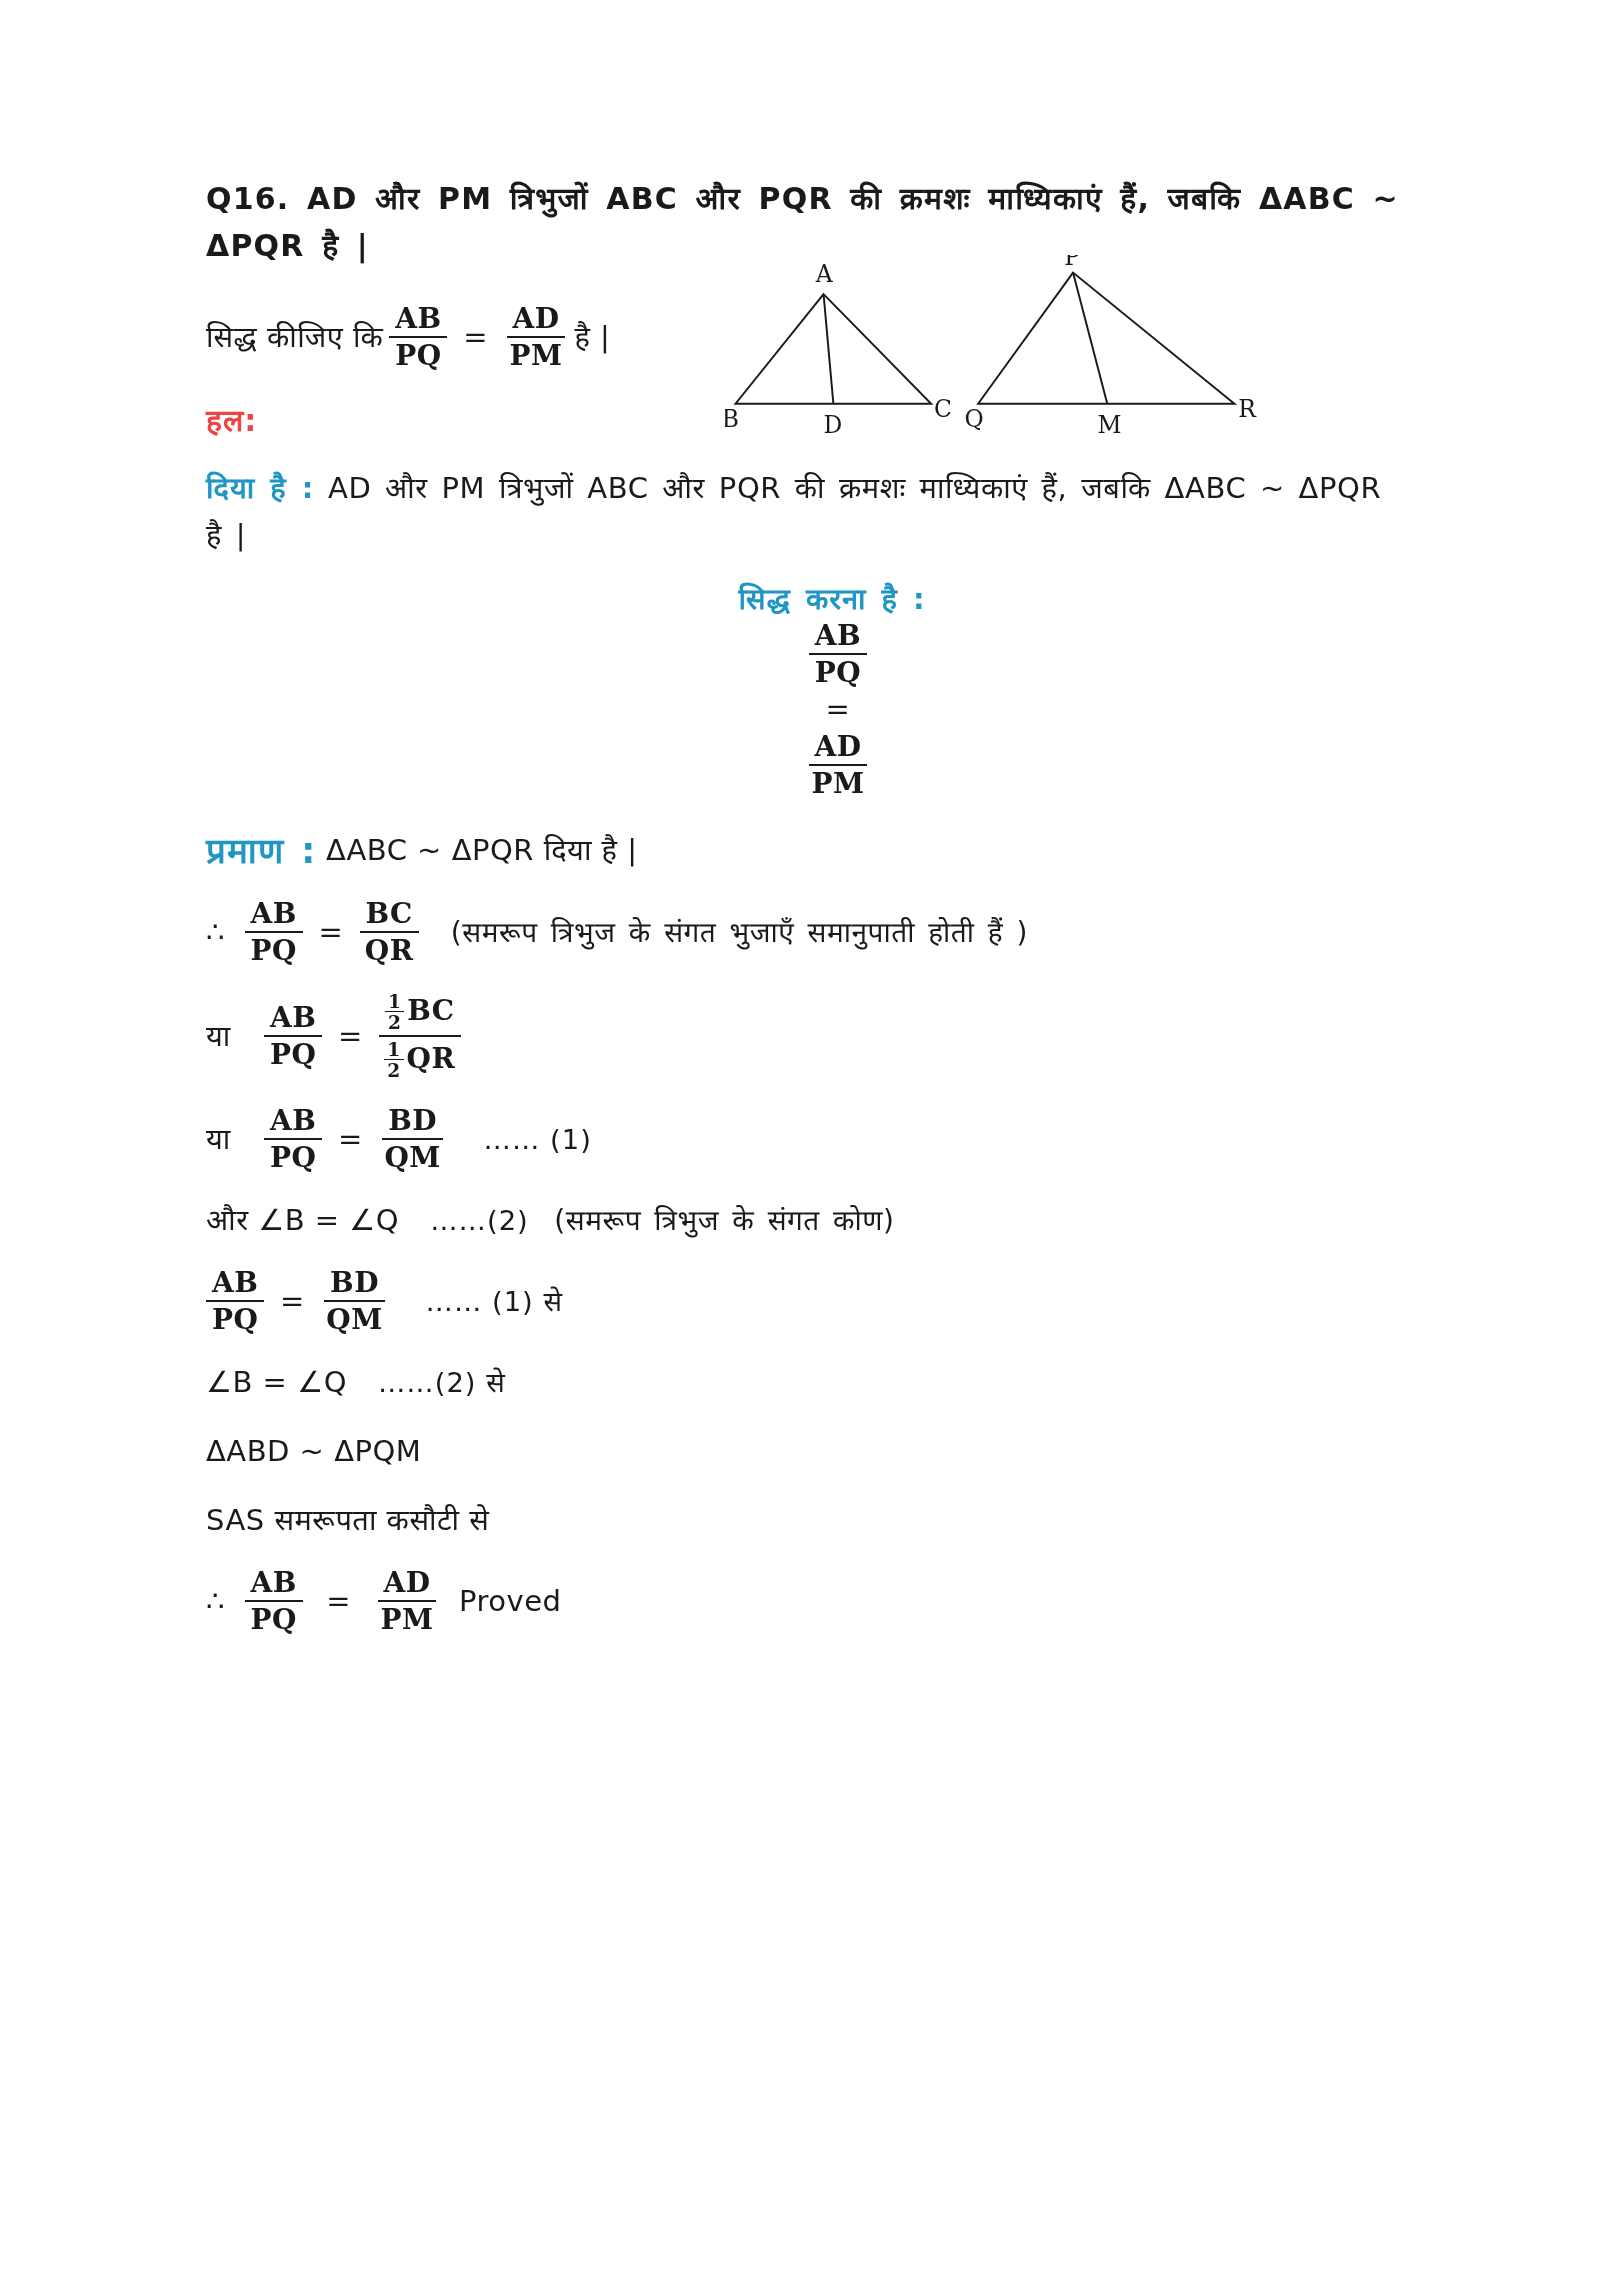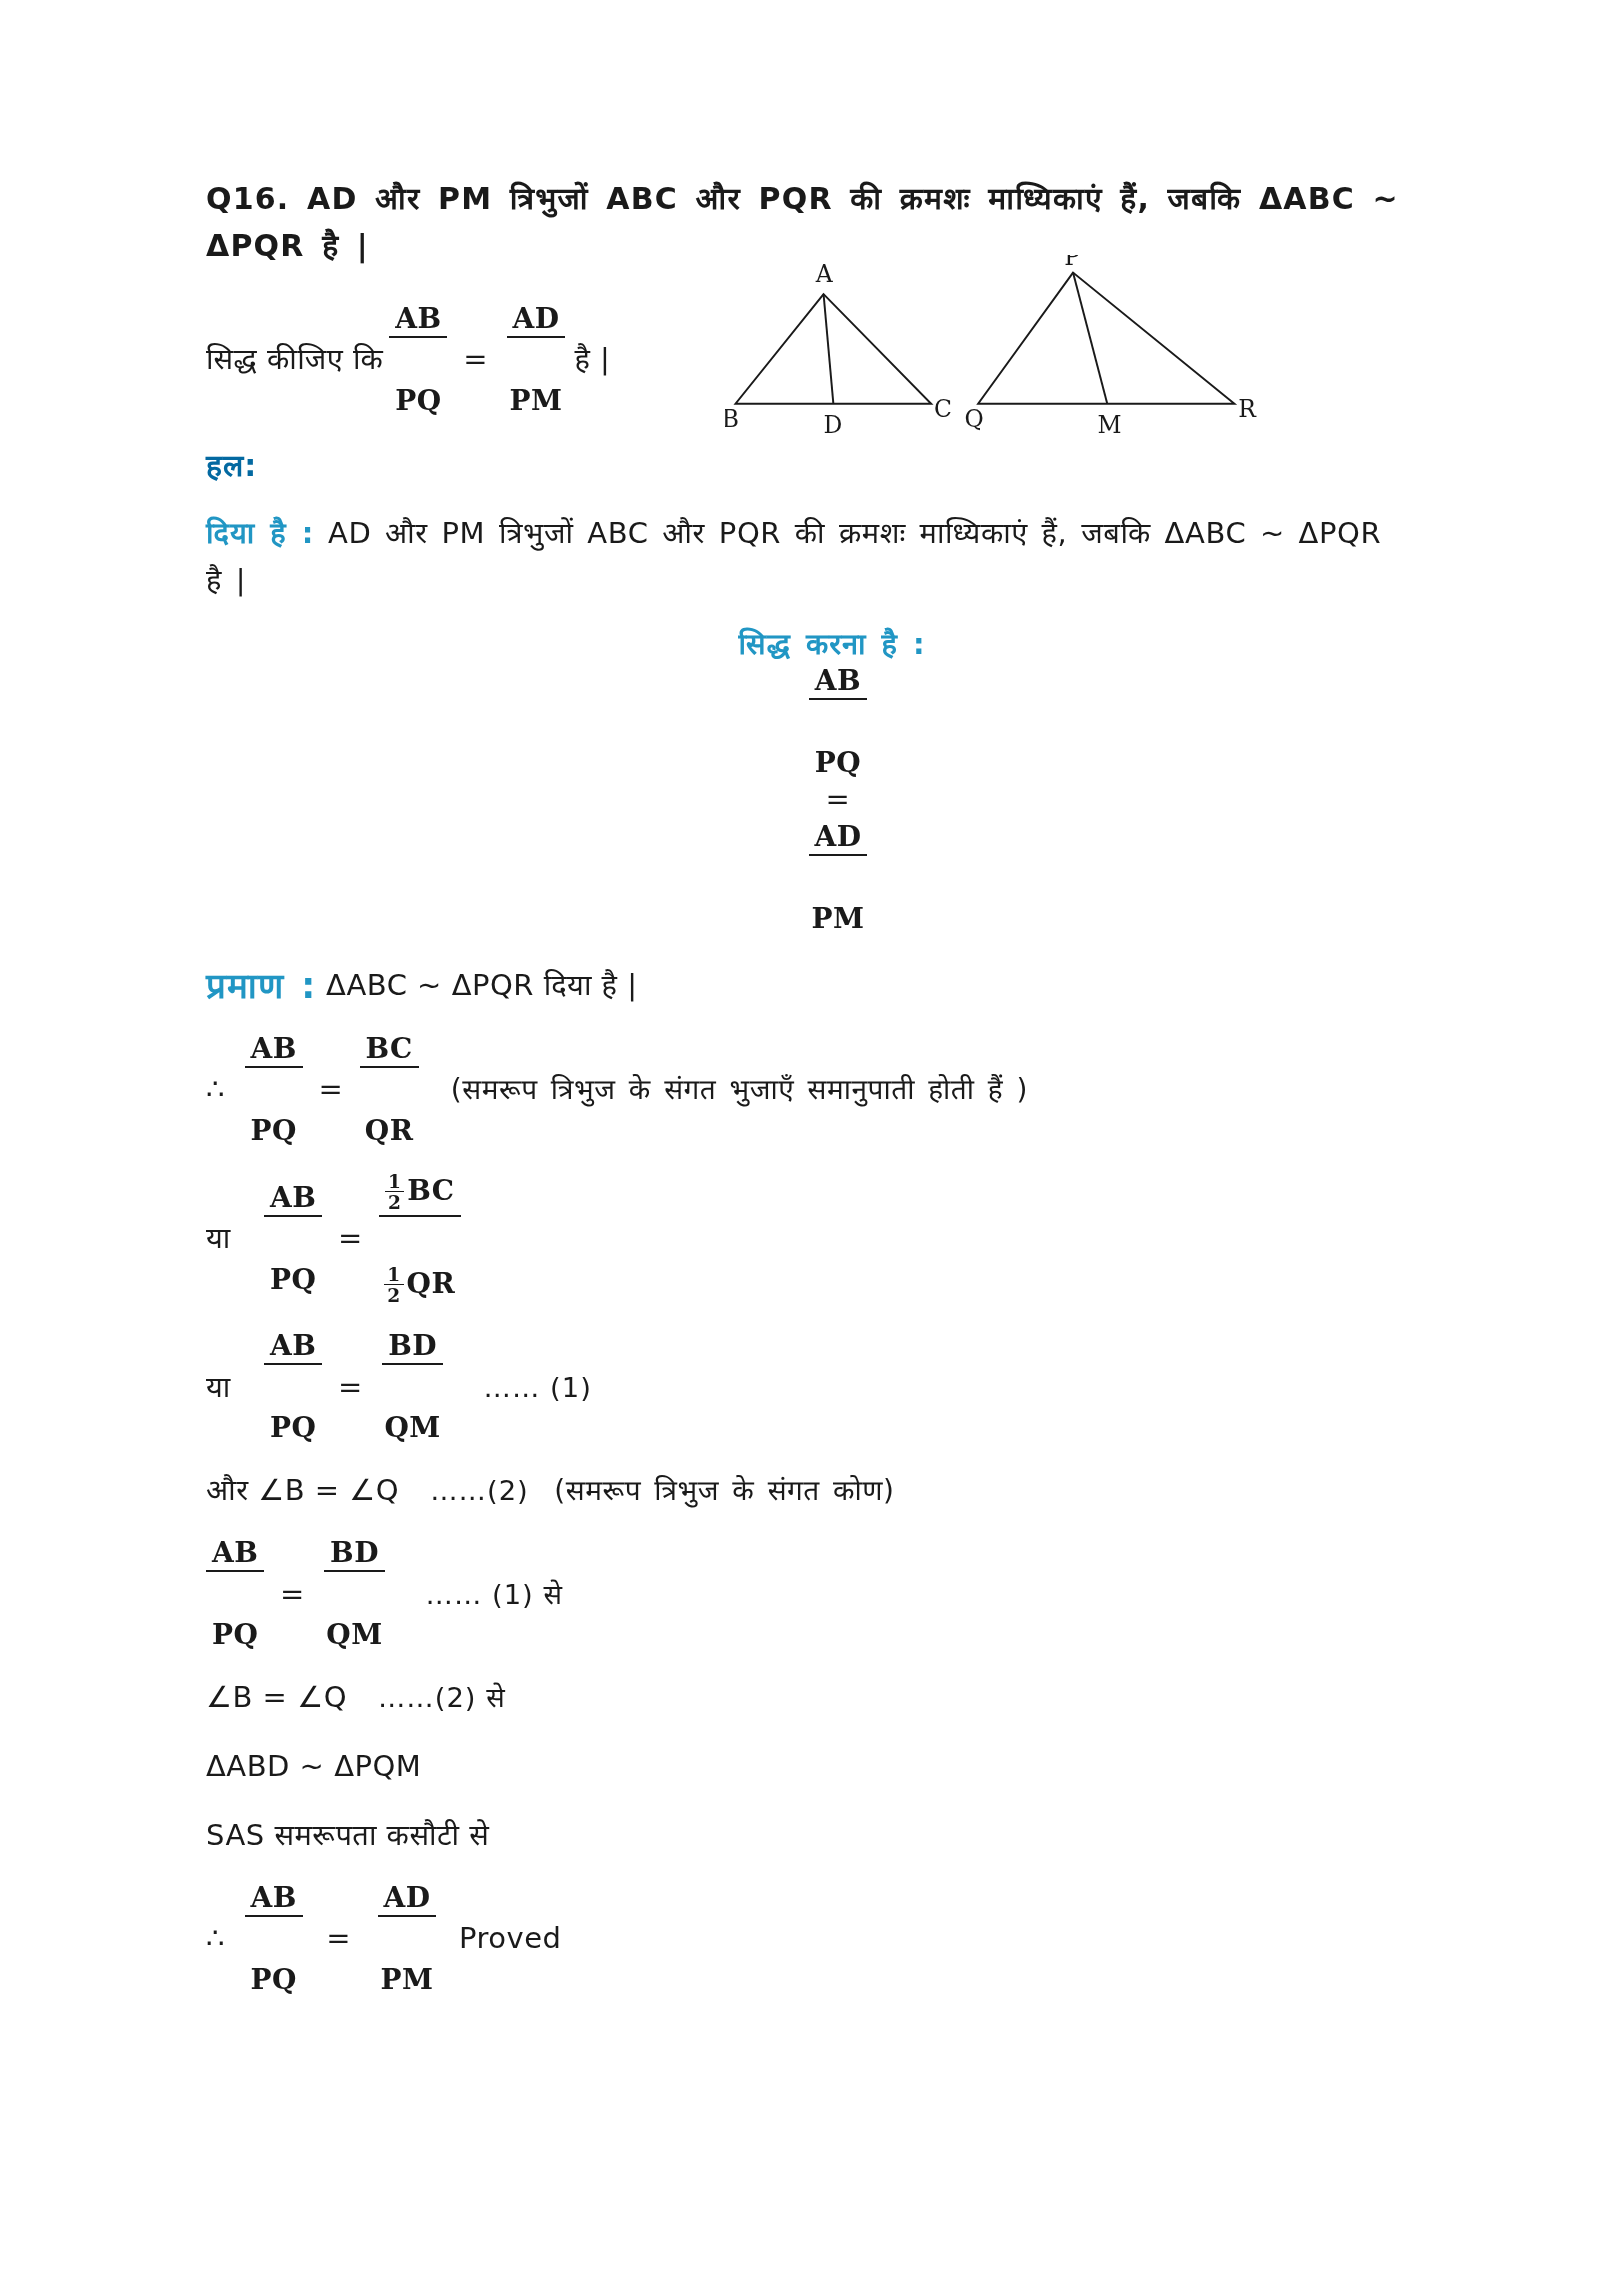--- a/index.html
+++ b/index.html
@@ -40,21 +40,21 @@
   .q-head {
     font-size: 30px;
     font-weight: bold;
     line-height: 1.55;
     letter-spacing: 1.2px;
     word-spacing: 5.9px;
     margin-bottom: 0;
     max-width: 1225px;
   }
   .hal {
-    color: #0369a1;
+    color: #ef4444;
     font-weight: bold;
     font-size: 30px;
     letter-spacing: 1px;
     margin-top: 27.4px;
     margin-bottom: 25.5px;
   }
   .blue {
     color: #2196c4;
     font-weight: bold;
     letter-spacing: 1px;
@@ -71,21 +71,20 @@
   .frac {
     display: inline-flex;
     flex-direction: column;
     align-items: center;
     vertical-align: middle;
     margin: 0 5.9px;
     font-family: "DejaVu Serif", serif;
     font-weight: bold;
     font-size: 28px;
     line-height: 1.08;
-    gap: 45px;
   }
   .frac .num {
     padding: 0 5.9px 2px 5.9px;
     border-bottom: 2.2px solid #1a1a1a;
   }
   .frac .den {
     padding: 2.9px 5.9px 0 5.9px;
   }
   .minifrac {
     display: inline-flex;

